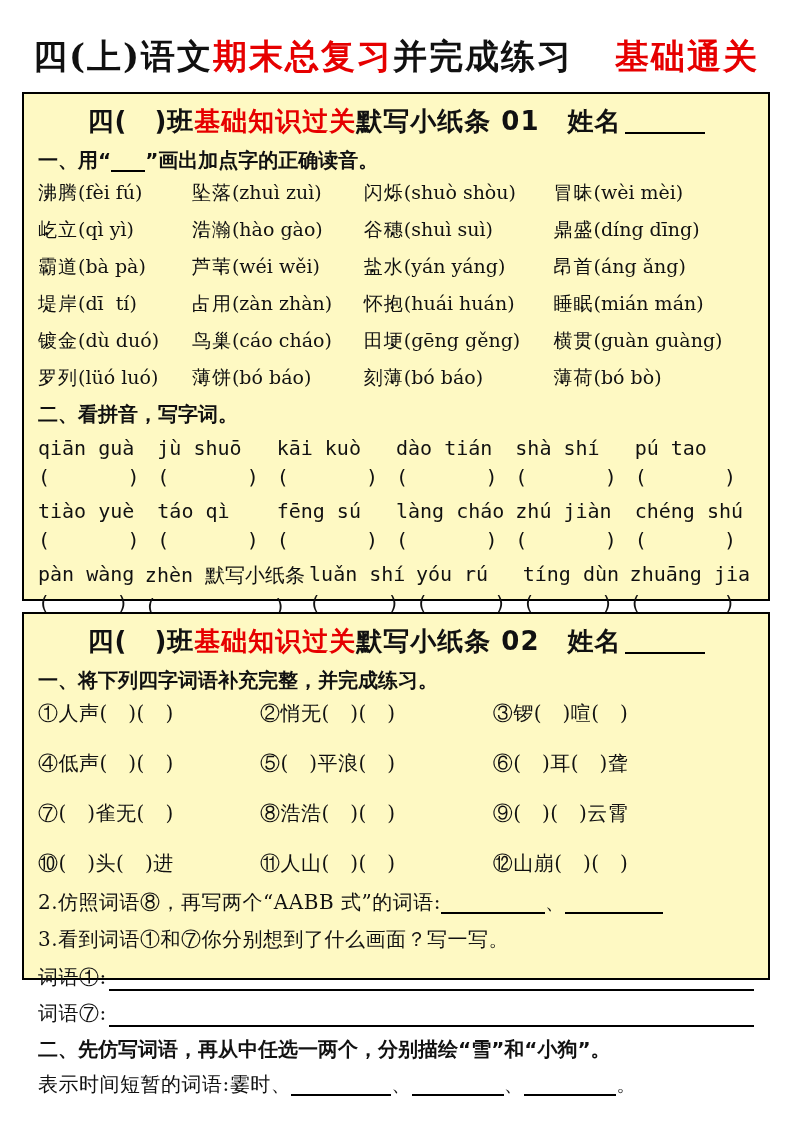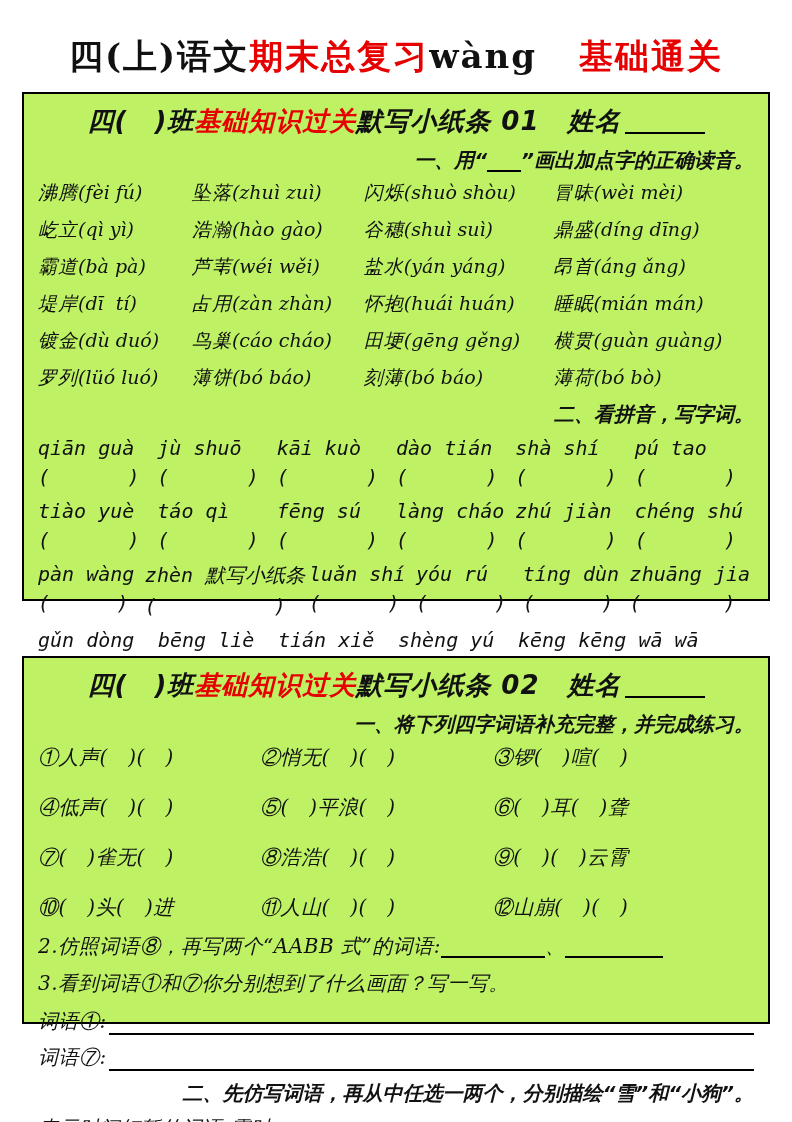--- a/index.html
+++ b/index.html
@@ -9,34 +9,33 @@
     -webkit-font-smoothing:antialiased;
   }
   .page-title{
     position:absolute;top:34px;left:0;right:0;text-align:center;
     font-size:34px;font-weight:bold;letter-spacing:2px;white-space:pre;
   }
   .red{color:#e60000;}
   .title-gap{margin-left:42px;}
   .paper{
     position:absolute;left:22px;width:748px;box-sizing:border-box;
-    border:2px solid #000;background:#bef264;padding:8px 14px 0 14px;font-style:italic;
+    border:2px solid #000;background:#fef9c3;padding:8px 14px 0 14px;
   }
   #paper1{top:92px;height:509px;}
-  #paper2{top:612px;height:368px;margin-top:44px;}
+  #paper2{top:612px;height:368px;}
   .paper-header{
     text-align:center;font-size:26px;font-weight:bold;letter-spacing:1px;
     font-family:"DejaVu Sans","Liberation Sans",sans-serif;
     margin:2px 0 8px 0;white-space:pre;
   }
   .name-blank{display:inline-block;width:80px;border-bottom:2px solid #000;height:1em;vertical-align:-4px;margin-left:3px;}
   .sec-heading{
     font-size:20px;font-weight:bold;margin:6px 0 6px 0;white-space:pre;
     font-family:"DejaVu Sans","Liberation Sans",sans-serif;
-    text-align:right;
   }
   .sec-heading .bl{width:34px;}
   
   .word-grid{
     display:grid;grid-template-columns:21.5% 24% 26.5% 28%;
     row-gap:11px;font-size:19px;margin:6px 0 10px 0;
   }
   .word-cell{white-space:pre;}
   .wchars{letter-spacing:1px;margin-top:48px;}
   .dotc{position:relative;}
@@ -62,21 +61,21 @@
   
   .line-inline{font-size:20px;line-height:1.55;margin:6px 0;letter-spacing:0.5px;}
   .line-flex{display:flex;align-items:flex-end;font-size:20px;margin:9px 0;letter-spacing:0.5px;}
   .seg-text{white-space:pre;}
   .bl{display:inline-block;border-bottom:2px solid #000;height:1em;vertical-align:-5px;}
   .bl-fill{flex:1 1 auto;border-bottom:2px solid #000;height:1.15em;margin-left:2px;}
 </style>
 </head>
 <body>
 
-<div class="page-title"><span>四(上)语文</span><span class="red">期末总复习</span><span>wàng</span><span class="red title-gap">基础通关</span></div>
+<div class="page-title"><span>四(上)语文</span><span class="red">期末总复习</span><span>并完成练习</span><span class="red title-gap">基础通关</span></div>
 
 <div class="paper" id="paper1">
   <div class="paper-header"><span>四(　)班</span><span class="red">基础知识过关</span><span>默写小纸条 01</span><span style="margin-left:28px;">姓名</span><span class="name-blank"></span></div>
 
   <div class="sec-heading"><span>一、用“</span><span class="bl"></span><span>”画出加点字的正确读音。</span></div>
 
   <div class="word-grid">
       <div class="word-cell"><span class="wchars"><span class="dotc">沸</span><span>腾</span></span><span class="wpin">(fèi fú)</span></div>
       <div class="word-cell"><span class="wchars"><span class="dotc">坠</span><span>落</span></span><span class="wpin">(zhuì zuì)</span></div>
       <div class="word-cell"><span class="wchars"><span>闪</span><span class="dotc">烁</span></span><span class="wpin">(shuò shòu)</span></div>

